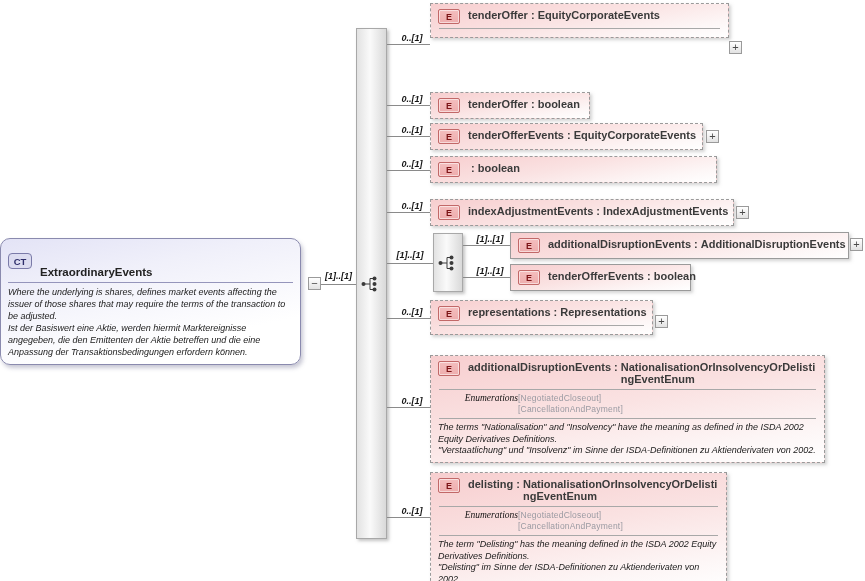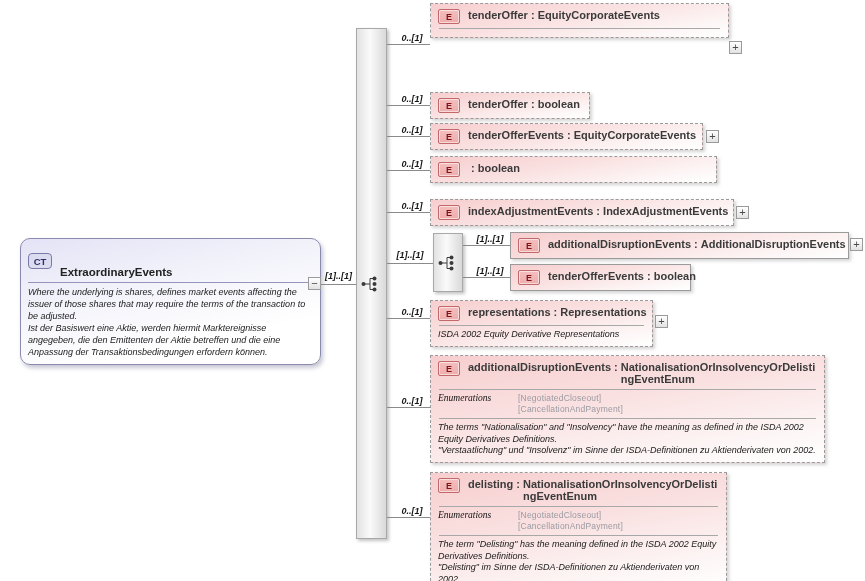--- a/index.html
+++ b/index.html
@@ -5,21 +5,21 @@
   html,body{margin:0;padding:0;background:#fff;}
   .canvas{position:relative;width:865px;height:581px;background:#ffffff;overflow:hidden;
           font-family:"Liberation Sans",sans-serif;}
 
   
   .hline{position:absolute;height:1px;background:#8a8a8a;}
   .card{position:absolute;font:italic bold 9px "Liberation Sans",sans-serif;color:#141414;
         text-align:center;white-space:nowrap;}
 
   
-  .ctbox{position:absolute;left:20px;top:238px;width:301px;box-sizing:border-box;
+  .ctbox{position:absolute;left:0;top:238px;width:301px;box-sizing:border-box;
          border:1px solid #8a8aae;border-radius:10px;
          background:linear-gradient(168deg,#e3e3f6 0%,#f0f0fa 30%,#ffffff 75%);
          box-shadow:2px 3px 4px rgba(130,130,160,.45);padding:5px 7px 6px 7px;}
   .ct-hdr{display:flex;align-items:center;}
   .ctbadge{display:inline-flex;flex:0 0 auto;width:22px;height:14px;margin-right:8px;
            align-items:center;justify-content:center;border:1px solid #7a7aa8;border-radius:4px;
            background:#dcdcf0;color:#2e2e6a;font:bold 9.5px "Liberation Sans",sans-serif;}
   .ct-title{font:bold 11.5px "Liberation Sans",sans-serif;color:#222;margin-top:22px;}
   .ct-sep{height:1px;background:#9595bb;margin:4px 0 3px 0;}
   .ct-ann{font:italic 9px "Liberation Sans",sans-serif;color:#1a1a1a;line-height:12px;
@@ -49,21 +49,21 @@
           box-shadow:inset 0 0 0 1px rgba(255,255,255,.55);
           color:#7c1416;font:bold 9px "Liberation Sans",sans-serif;}
   .nm,.tp,.colon{font:bold 11px "Liberation Sans",sans-serif;color:#3a3a3a;white-space:nowrap;}
   .colon{white-space:pre;}
   .wrap-name .nm{white-space:normal;word-break:break-all;width:190px;}
   .wrap-type .tp{white-space:normal;word-break:break-all;width:208px;}
   .sep{height:1px;background:#a8a8a8;margin:4px 1px 3px 1px;}
   .ann{font:italic 9px "Liberation Sans",sans-serif;color:#1a1a1a;line-height:11.5px;
        white-space:pre-line;}
   .enum{display:flex;align-items:flex-start;margin:1px 0;}
-  .enum-label{flex:0 0 80px;font:italic 9.5px "Liberation Serif",serif;color:#111;}
+  .enum-label{flex:0 0 80px;font:italic 9.5px "Liberation Serif",serif;color:#111;text-align:right;}
   .enum-vals{display:flex;flex-direction:column;font:8.5px "Liberation Sans",sans-serif;
              color:#9a9aa2;line-height:10.5px;letter-spacing:.2px;}
 </style>
 </head>
 <body>
 
 <div class="canvas">
 
   <div class="ctbox">
     <div class="ct-hdr">
@@ -202,21 +202,20 @@
   </div>
 
   <div class="el dashed" style="left:430px;top:300px;width:223px;">
     <div class="hdr">
       <span class="ebadge">E</span>
       <span class="nm">representations</span>
       <span class="colon"> : </span>
       <span class="tp">Representations</span>
     </div>
     <div class="sep"></div>
-    <div class="ann">ISDA 2002 Equity Derivative Representations</div>
   </div>
   <div class="plus" style="left:655px;top:315px;">+</div>
 
   <div class="el dashed wrap-type" style="left:430px;top:355px;width:395px;">
     <div class="hdr">
       <span class="ebadge">E</span>
       <span class="nm">additionalDisruptionEvents</span>
       <span class="colon"> : </span>
       <span class="tp">NationalisationOrInsolvencyOrDelistingEventEnum</span>
     </div>

